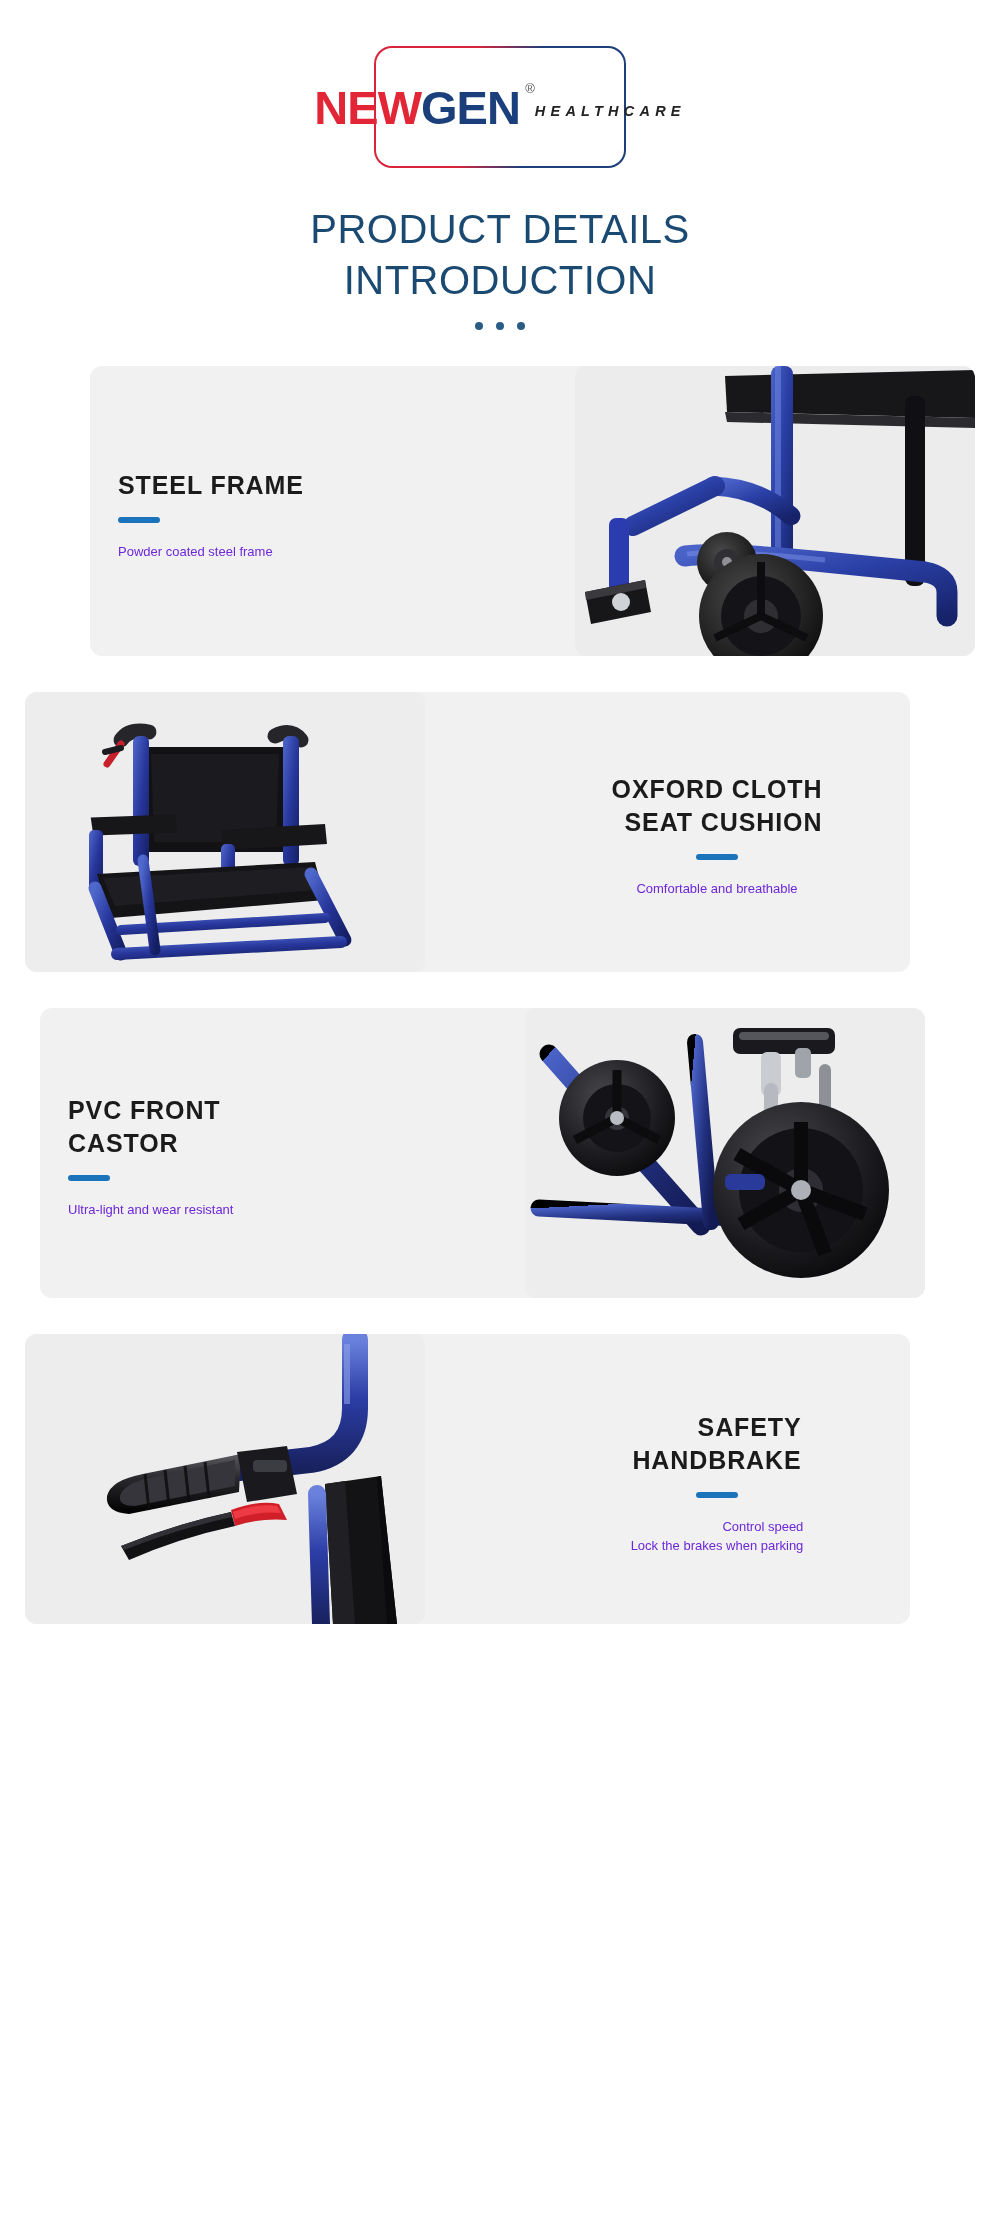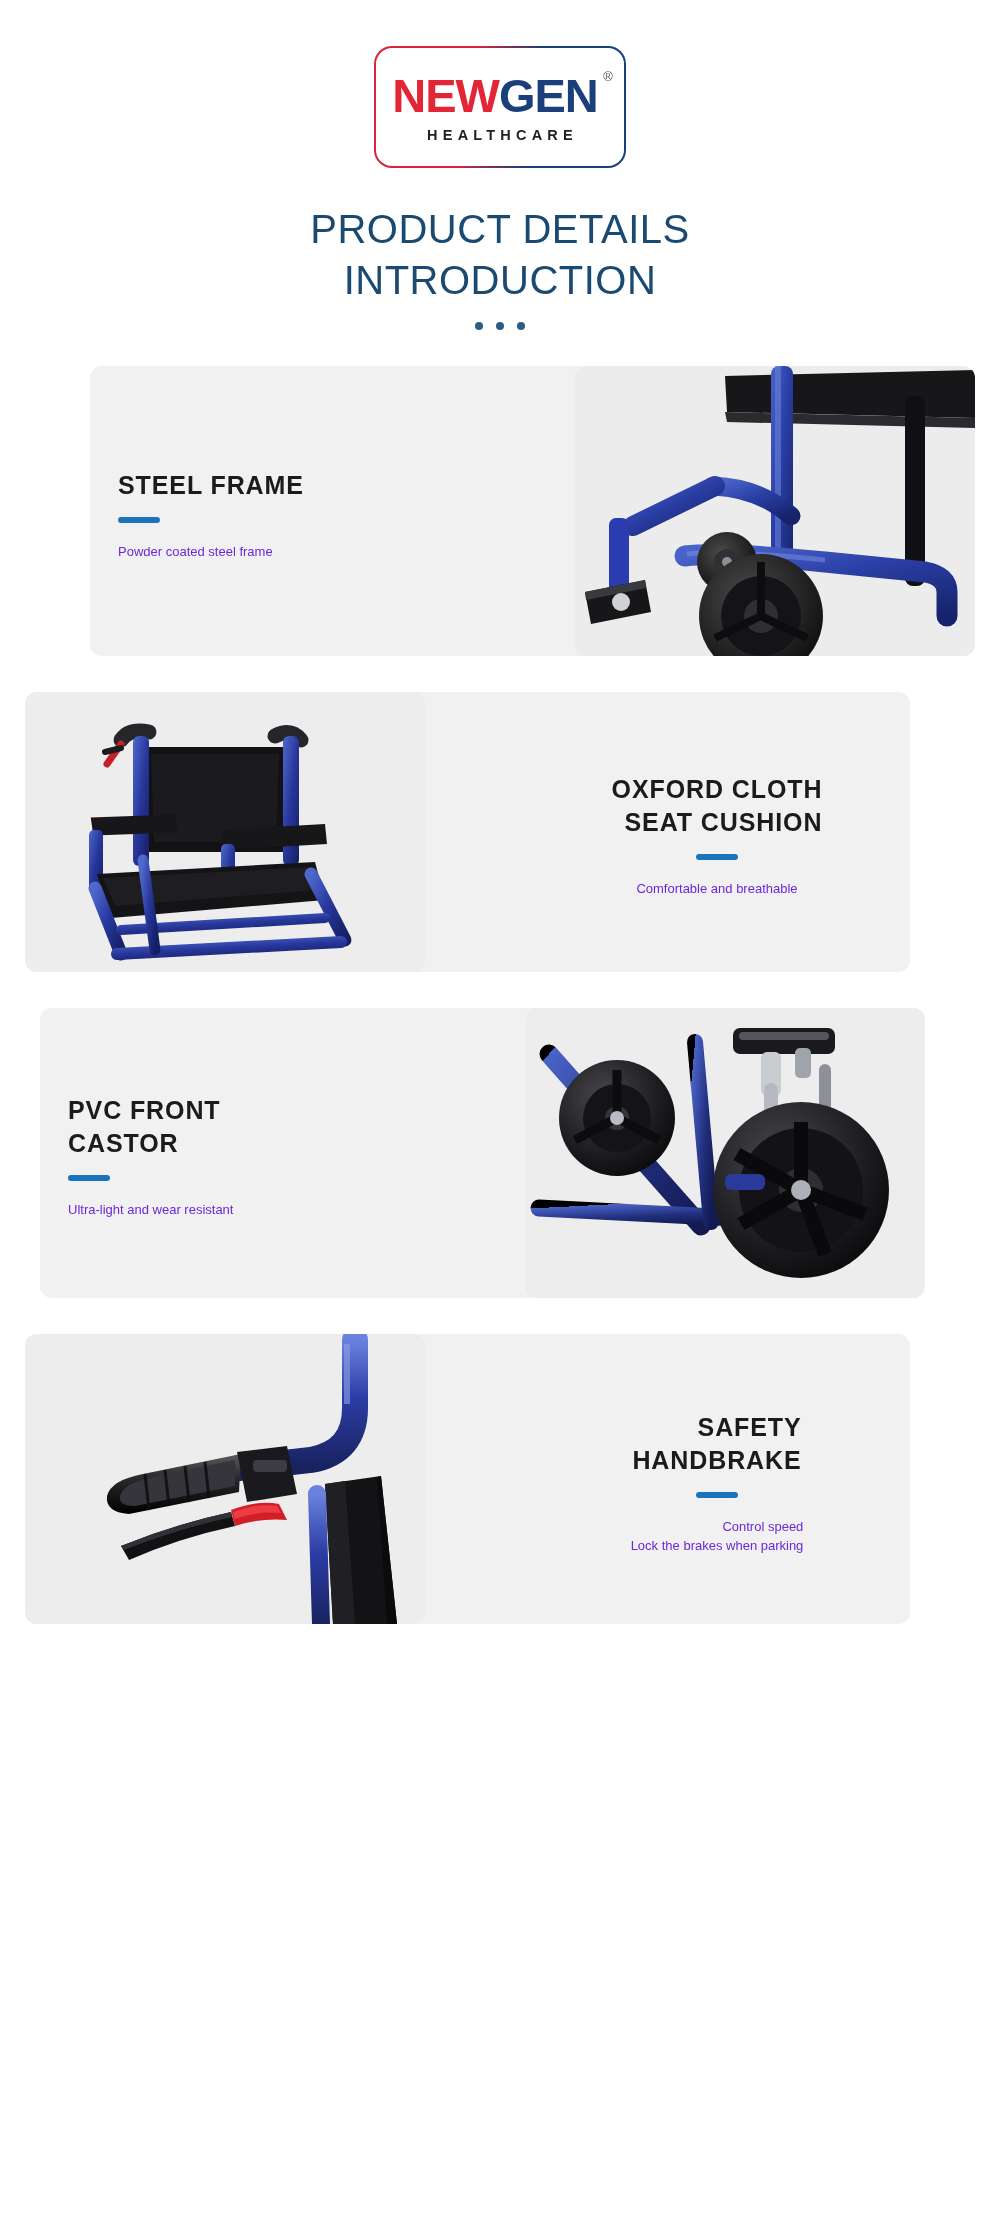--- a/index.html
+++ b/index.html
@@ -12,41 +12,41 @@
   }
 
   
   .header { width: 100%; padding-top: 46px; display: flex; flex-direction: column; align-items: center; }
 
   .logo-box {
     width: 252px; height: 122px;
     border-radius: 18px;
     position: relative;
     background: #fff;
-    display: flex; flex-direction: column;
+    display: flex; flex-direction: row;
     align-items: center; justify-content: center;
     border: 2px solid transparent;
     background-image: linear-gradient(#fff,#fff), linear-gradient(100deg, #d9243b 0%, #d9243b 38%, #1b3f7a 62%, #1b3f7a 100%);
     background-origin: border-box;
     background-clip: padding-box, border-box;
   }
   .logo-wordmark {
     font-size: 47px; font-weight: 700; letter-spacing: -1px;
     line-height: 1; position: relative; padding-right: 10px;
   }
   .logo-new { color: #e32636; }
   .logo-gen { color: #1b3f7a; }
   .logo-reg {
     position: absolute; top: -2px; right: -4px;
     font-size: 13px; color: #555; font-weight: 400;
   }
   .logo-sub {
     margin-top: 8px;
     font-size: 14.5px; font-weight: 700; color: #222;
-    letter-spacing: 5.2px; padding-left: 5px;
+    letter-spacing: 5.2px; padding-left: 5px; font-style: italic;
   }
 
   .page-title {
     margin-top: 36px;
     text-align: center;
     color: #1a4a72;
     font-size: 40px;
     font-weight: 400;
     line-height: 1.28;
     letter-spacing: 0.5px;

